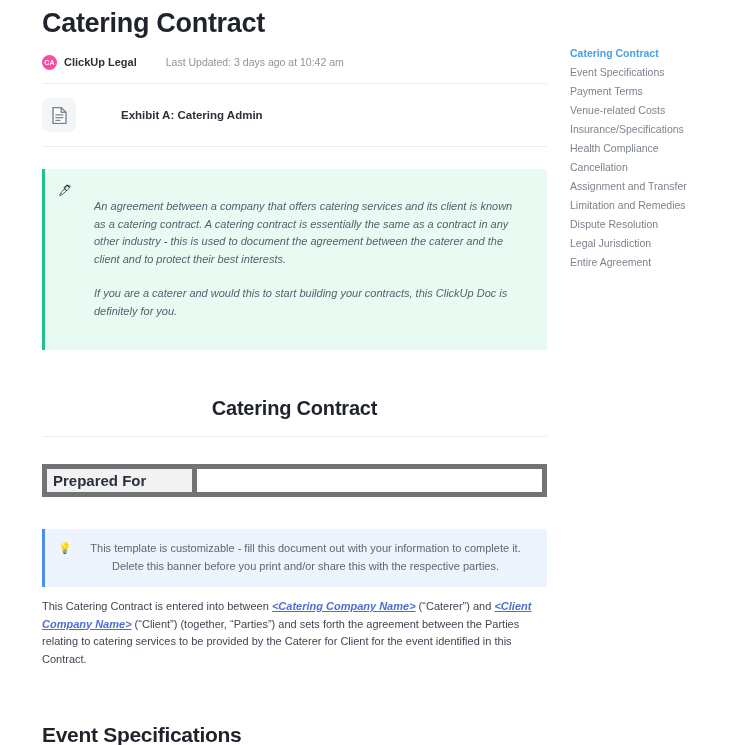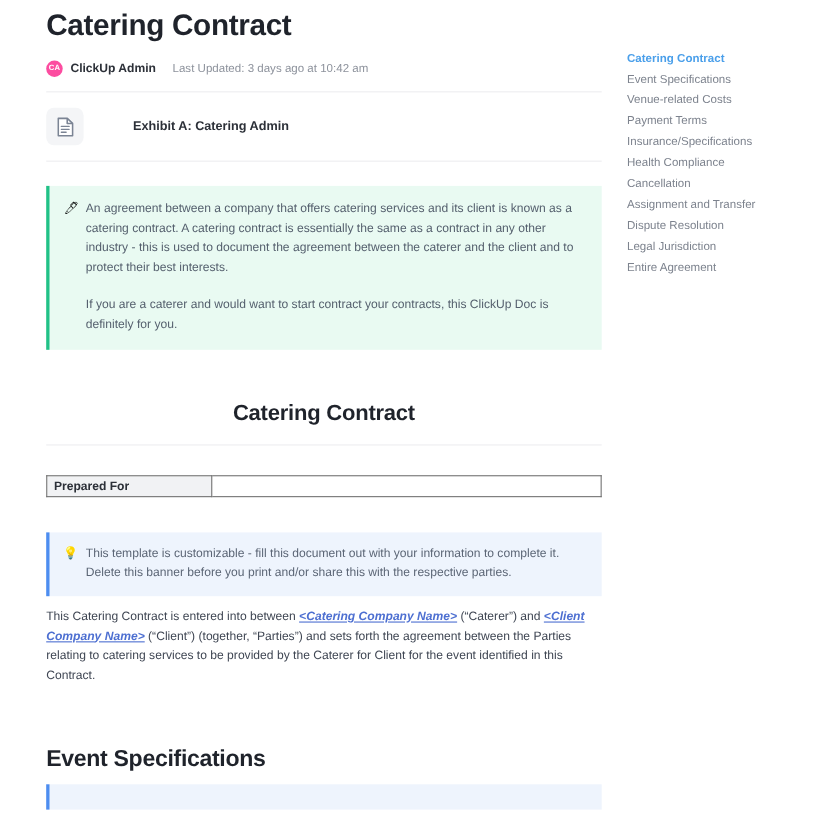--- a/index.html
+++ b/index.html
@@ -56,21 +56,21 @@
   .meta-author {
     font-size: 11px;
     font-weight: bold;
     color: #2c3038;
     margin-left: 7px;
     white-space: nowrap;
   }
   .meta-updated {
     font-size: 10.5px;
     color: #8d929c;
-    margin-left: 15px;
+    margin-left: 29px;
     white-space: nowrap;
   }
 
   .divider {
     height: 1px;
     background: #ededf0;
     width: 100%;
   }
   .divider.d1 { margin-top: 12px; }
   .divider.d2 { margin-top: 0px; }
@@ -118,22 +118,22 @@
     line-height: 17px;
     flex: 0 0 auto;
     width: 16px;
   }
   .callout-body {
     font-size: 11px;
     line-height: 17.5px;
     color: #55606e;
     padding-left: 4px;
   }
-  .callout.blue .callout-body { color: #5c6676; }
-  .callout-body p { margin: 0; }
+  .callout.blue .callout-body { color: #5c6676; text-align: center; }
+  .callout-body p { margin: 16px; font-style: italic; }
   .callout-body p + p { margin-top: 17px; }
 
   
   .center-title {
     text-align: center;
     font-size: 20px;
     font-weight: bold;
     color: #1f232b;
     margin: 0;
     padding-top: 47px;
@@ -142,24 +142,24 @@
   .divider.d3 { margin-top: 16px; }
 
   
   table.info-table {
     width: 100%;
     border-collapse: collapse;
     margin-top: 27px;
     table-layout: fixed;
   }
   table.info-table td {
-    border: 1px solid #737373;
+    border: 5px solid #737373;
     height: 18px;
     padding: 3px 6px;
-    font-size: 11px;
+    font-size: 15px;
   }
   table.info-table td.k {
     width: 150px;
     background: #f1f2f4;
     font-weight: bold;
     color: #2c3038;
   }
   table.info-table td.v { background: #ffffff; }
 
   
@@ -210,21 +210,21 @@
 <body>
 
 <div class="page">
 
   <div class="doc">
 
     <h1 class="doc-title">Catering Contract</h1>
 
     <div class="meta-row">
       <div class="avatar">CA</div>
-      <div class="meta-author">ClickUp Admin</div>
+      <div class="meta-author">ClickUp Legal</div>
       <div class="meta-updated">Last Updated: 3 days ago at 10:42 am</div>
     </div>
 
     <div class="divider d1"></div>
 
     <div class="exhibit-row">
       <div class="exhibit-icon">
         <svg width="17" height="19" viewBox="0 0 17 19" fill="none">
           <path d="M2 1.6h8.2L15 6.2v11.2H2z" fill="#ffffff" stroke="#7b8494" stroke-width="1.4" stroke-linejoin="round"></path>
           <path d="M10.1 1.7v4.6H14.8" stroke="#7b8494" stroke-width="1.4" stroke-linejoin="round"></path>
@@ -235,21 +235,21 @@
       </div>
       <div class="exhibit-label">Exhibit A: Catering Admin</div>
     </div>
 
     <div class="divider d2"></div>
 
     <div class="callout green">
       <div class="callout-emoji">🖊</div>
       <div class="callout-body">
         <p>An agreement between a company that offers catering services and its client is known as a catering contract. A catering contract is essentially the same as a contract in any other industry -  this is used to document the agreement between the caterer and the client and to protect their best interests.</p>
-        <p>If you are a caterer and would want to start contract your contracts, this ClickUp Doc is definitely for you.</p>
+        <p>If you are a caterer and would this to start building your contracts, this ClickUp Doc is definitely for you.</p>
       </div>
     </div>
 
     <h2 class="center-title">Catering Contract</h2>
 
     <div class="divider d3"></div>
 
     <table class="info-table">
       <tbody>
         <tr>
@@ -271,24 +271,25 @@
     <div class="callout blue tight">
       
       
     </div>
 
   </div>
 
   <nav class="toc">
     <div class="toc-item active">Catering Contract</div>
     <div class="toc-item">Event Specifications</div>
+    <div class="toc-item">Payment Terms</div>
     <div class="toc-item">Venue-related Costs</div>
-    <div class="toc-item">Payment Terms</div>
     <div class="toc-item">Insurance/Specifications</div>
     <div class="toc-item">Health Compliance</div>
     <div class="toc-item">Cancellation</div>
     <div class="toc-item">Assignment and Transfer</div>
+    <div class="toc-item">Limitation and Remedies</div>
     <div class="toc-item">Dispute Resolution</div>
     <div class="toc-item">Legal Jurisdiction</div>
     <div class="toc-item">Entire Agreement</div>
   </nav>
 
 </div>
 
 </body></html>

